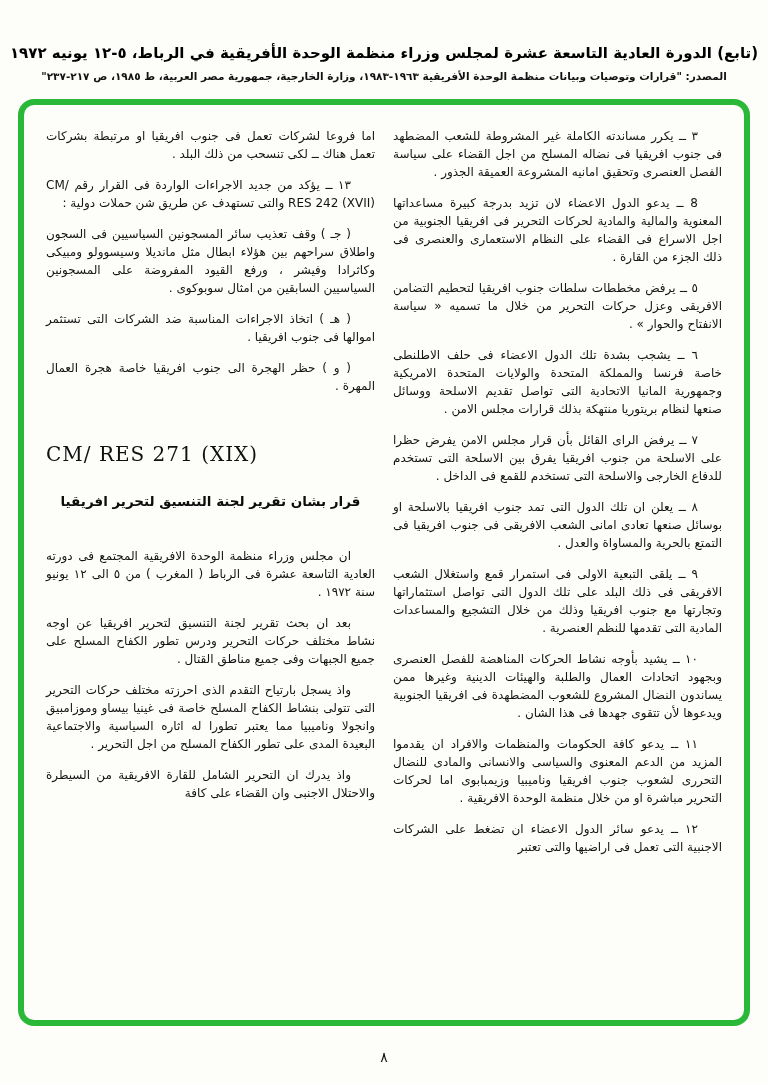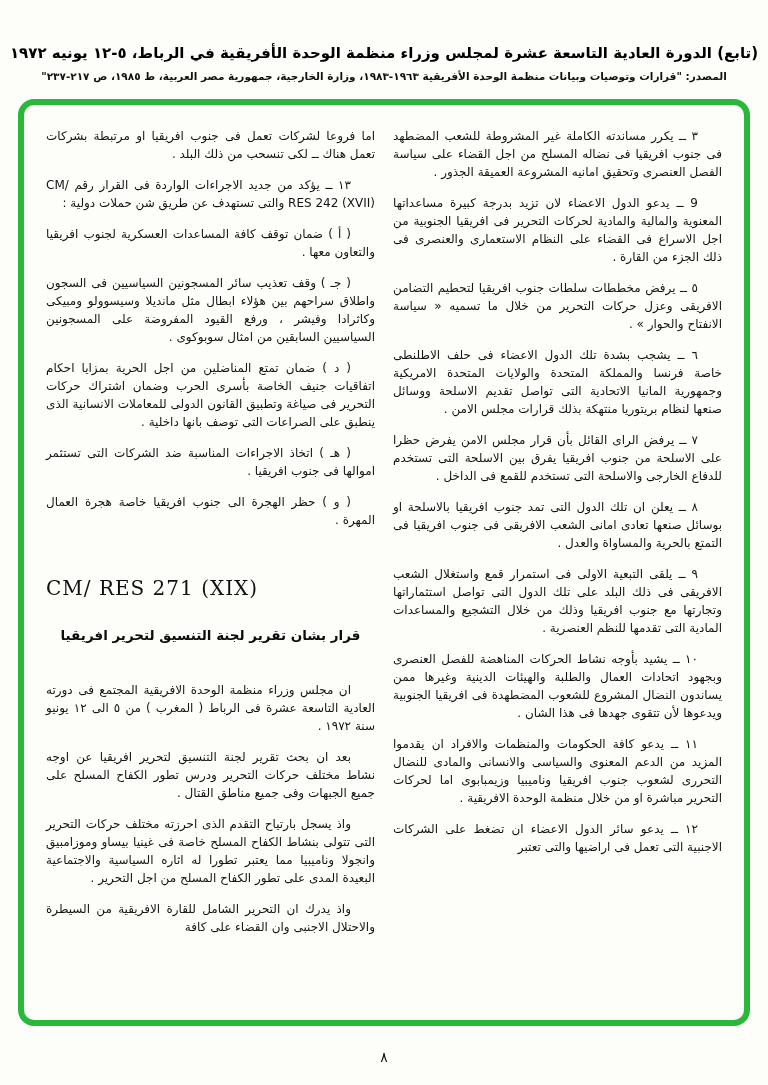--- a/index.html
+++ b/index.html
@@ -92,37 +92,35 @@
 
   <div class="header">
     <div class="header-title">(تابع) الدورة العادية التاسعة عشرة لمجلس وزراء منظمة الوحدة الأفريقية في الرباط، ٥-١٢ يونيه ١٩٧٢</div>
     <div class="header-source">المصدر: "قرارات وتوصيات وبيانات منظمة الوحدة الأفريقية ١٩٦٣-١٩٨٣، وزارة الخارجية، جمهورية مصر العربية، ط ١٩٨٥، ص ٢١٧-٢٣٧"</div>
   </div>
 
   <div class="content-box">
 
     <div class="col">
       <p>٣ ــ يكرر مساندته الكاملة غير المشروطة للشعب المضطهد فى جنوب افريقيا فى نضاله المسلح من اجل القضاء على سياسة الفصل العنصرى وتحقيق امانيه المشروعة العميقة الجذور .</p>
-      <p>9 ــ يدعو الدول الاعضاء لان تزيد بدرجة كبيرة مساعداتها المعنوية والمالية والمادية لحركات التحرير فى افريقيا الجنوبية من اجل الاسراع فى القضاء على النظام الاستعمارى والعنصرى فى ذلك الجزء من القارة .</p>
+      <p>8 ــ يدعو الدول الاعضاء لان تزيد بدرجة كبيرة مساعداتها المعنوية والمالية والمادية لحركات التحرير فى افريقيا الجنوبية من اجل الاسراع فى القضاء على النظام الاستعمارى والعنصرى فى ذلك الجزء من القارة .</p>
       <p>٥ ــ يرفض مخططات سلطات جنوب افريقيا لتحطيم التضامن الافريقى وعزل حركات التحرير من خلال ما تسميه « سياسة الانفتاح والحوار » .</p>
       <p>٦ ــ يشجب بشدة تلك الدول الاعضاء فى حلف الاطلنطى خاصة فرنسا والمملكة المتحدة والولايات المتحدة الامريكية وجمهورية المانيا الاتحادية التى تواصل تقديم الاسلحة ووسائل صنعها لنظام بريتوريا منتهكة بذلك قرارات مجلس الامن .</p>
       <p>٧ ــ يرفض الراى القائل بأن قرار مجلس الامن يفرض حظرا على الاسلحة من جنوب افريقيا يفرق بين الاسلحة التى تستخدم للدفاع الخارجى والاسلحة التى تستخدم للقمع فى الداخل .</p>
       <p>٨ ــ يعلن ان تلك الدول التى تمد جنوب افريقيا بالاسلحة او بوسائل صنعها تعادى امانى الشعب الافريقى فى جنوب افريقيا فى التمتع بالحرية والمساواة والعدل .</p>
       <p>٩ ــ يلقى التبعية الاولى فى استمرار قمع واستغلال الشعب الافريقى فى ذلك البلد على تلك الدول التى تواصل استثماراتها وتجارتها مع جنوب افريقيا وذلك من خلال التشجيع والمساعدات المادية التى تقدمها للنظم العنصرية .</p>
       <p>١٠ ــ يشيد بأوجه نشاط الحركات المناهضة للفصل العنصرى وبجهود اتحادات العمال والطلبة والهيئات الدينية وغيرها ممن يساندون النضال المشروع للشعوب المضطهدة فى افريقيا الجنوبية ويدعوها لأن تتقوى جهدها فى هذا الشان .</p>
       <p>١١ ــ يدعو كافة الحكومات والمنظمات والافراد ان يقدموا المزيد من الدعم المعنوى والسياسى والانسانى والمادى للنضال التحررى لشعوب جنوب افريقيا وناميبيا وزيمبابوى اما لحركات التحرير مباشرة او من خلال منظمة الوحدة الافريقية .</p>
       <p>١٢ ــ يدعو سائر الدول الاعضاء ان تضغط على الشركات الاجنبية التى تعمل فى اراضيها والتى تعتبر</p>
     </div>
 
     <div class="col">
       <p class="no-indent">اما فروعا لشركات تعمل فى جنوب افريقيا او مرتبطة بشركات تعمل هناك ــ لكى تنسحب من ذلك البلد .</p>
       <p>١٣ ــ يؤكد من جديد الاجراءات الواردة فى القرار رقم CM/ RES 242 (XVII) والتى تستهدف عن طريق شن حملات دولية :</p>
-      <p>( أ ) ضمان توقف كافة المساعدات العسكرية لجنوب افريقيا والتعاون معها .</p>
       <p>( جـ ) وقف تعذيب سائر المسجونين السياسيين فى السجون واطلاق سراحهم بين هؤلاء ابطال مثل مانديلا وسيسوولو ومبيكى وكاثرادا وفيشر ، ورفع القيود المفروضة على المسجونين السياسيين السابقين من امثال سوبوكوى .</p>
-      <p>( د ) ضمان تمتع المناضلين من اجل الحرية بمزايا احكام اتفاقيات جنيف الخاصة بأسرى الحرب وضمان اشتراك حركات التحرير فى صياغة وتطبيق القانون الدولى للمعاملات الانسانية الذى ينطبق على الصراعات التى توصف بانها داخلية .</p>
       <p>( هـ ) اتخاذ الاجراءات المناسبة ضد الشركات التى تستثمر اموالها فى جنوب افريقيا .</p>
       <p>( و ) حظر الهجرة الى جنوب افريقيا خاصة هجرة العمال المهرة .</p>
       <div class="res-code">CM/ RES 271 (XIX)</div>
       <h2 class="res-title">قرار بشان تقرير لجنة التنسيق لتحرير افريقيا</h2>
       <p>ان مجلس وزراء منظمة الوحدة الافريقية المجتمع فى دورته العادية التاسعة عشرة فى الرباط ( المغرب ) من ٥ الى ١٢ يونيو سنة ١٩٧٢ .</p>
       <p>بعد ان بحث تقرير لجنة التنسيق لتحرير افريقيا عن اوجه نشاط مختلف حركات التحرير ودرس تطور الكفاح المسلح على جميع الجبهات وفى جميع مناطق القتال .</p>
       <p>واذ يسجل بارتياح التقدم الذى احرزته مختلف حركات التحرير التى تتولى بنشاط الكفاح المسلح خاصة فى غينيا بيساو وموزامبيق وانجولا وناميبيا مما يعتبر تطورا له اثاره السياسية والاجتماعية البعيدة المدى على تطور الكفاح المسلح من اجل التحرير .</p>
       <p>واذ يدرك ان التحرير الشامل للقارة الافريقية من السيطرة والاحتلال الاجنبى وان القضاء على كافة</p>
     </div>
 

